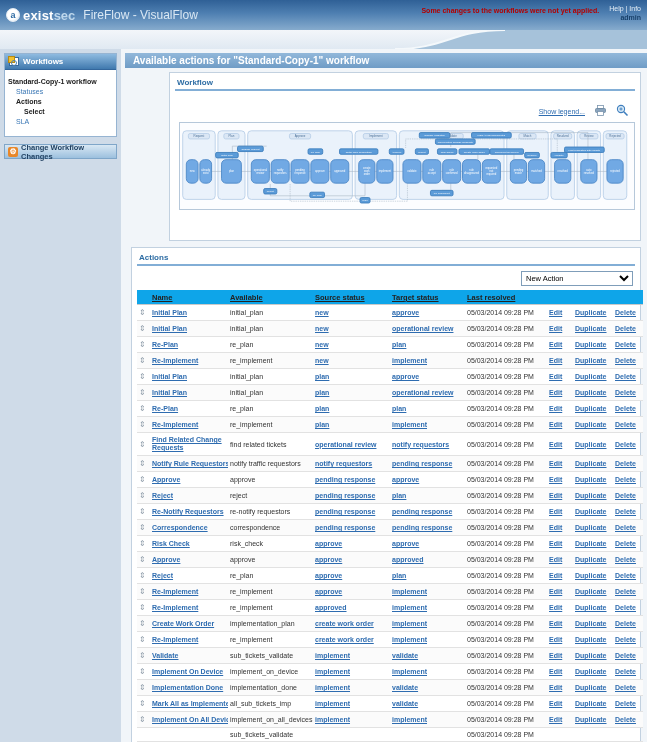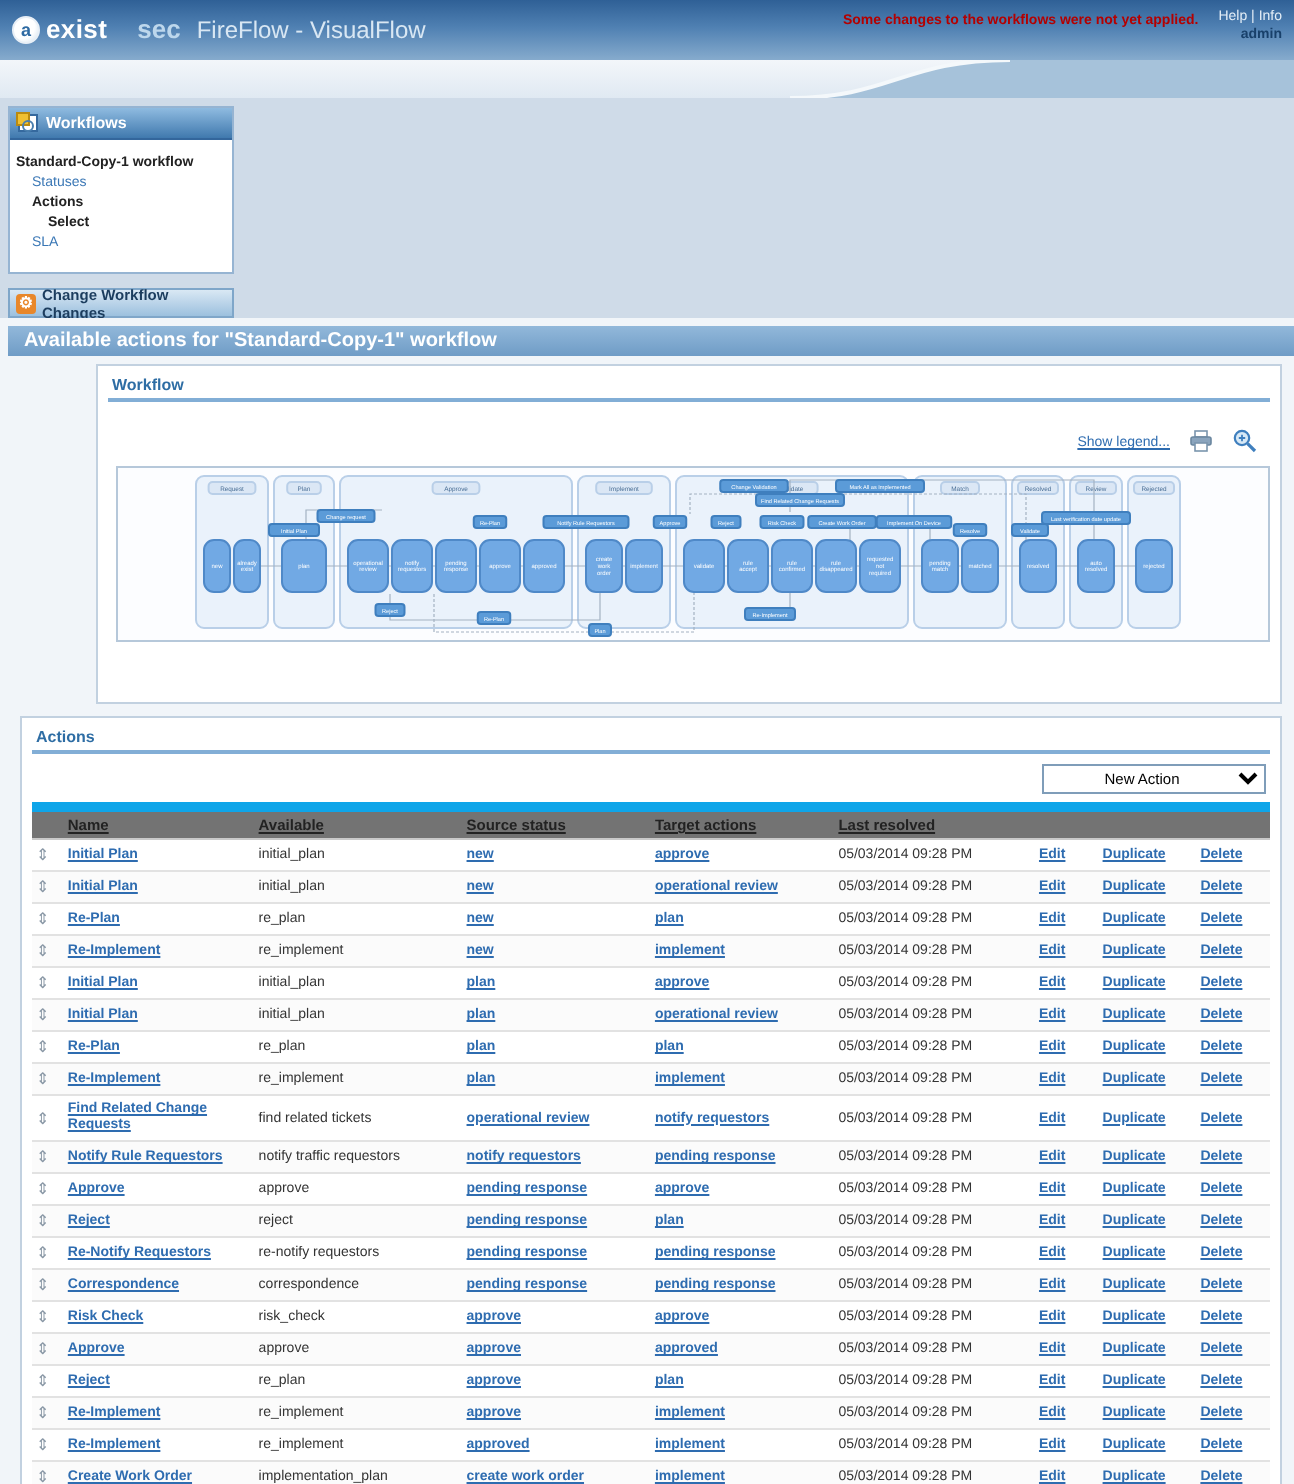--- a/index.html
+++ b/index.html
@@ -8,35 +8,35 @@
 
   
   .topbar { height:30px; background:linear-gradient(180deg,#2f6096 0%,#4f80b2 45%,#86abcd 100%);
     display:flex; justify-content:space-between; padding:0 6px; }
   .logo-row { display:flex; align-items:center; gap:3px; }
   .logo-circle { width:14px; height:14px; border-radius:50%;
     background:radial-gradient(circle at 35% 35%,#ffffff 0 55%,#cfe0ee 100%);
     border:1px solid #e8eff6; color:#2f6ba3; font-weight:bold; font-size:9px;
     display:flex; align-items:center; justify-content:center; }
   .logo-algo { color:#fff; font-weight:bold; font-size:13px; letter-spacing:.2px; }
-  .logo-sec  { color:#bdd7ec; font-weight:bold; font-size:13px;margin-left:15px; }
+  .logo-sec  { color:#bdd7ec; font-weight:bold; font-size:13px; }
   .logo-product { color:#d9e7f3; font-size:12px; margin-left:5px; }
   .topbar-right { display:flex; gap:10px; padding-top:4px; }
   .warning { color:#b40000; font-weight:bold; font-size:7px; padding-top:3px; }
   .help-block { text-align:right; font-size:7px; line-height:9px; }
   .help-link { color:#e4eef7; text-decoration:none; }
   .admin { color:#18406a; font-weight:bold; }
 
   
   .swoosh { height:19px; position:relative;
     background:linear-gradient(180deg,#f3f6fa 0%,#e0e9f2 100%); }
   .swoosh svg { position:absolute; inset:0; display:block; }
 
   
-  .content { display:flex; height:693px;flex-direction:column; }
+  .content { display:flex; height:693px; }
   .left-col { width:121px; flex:none; }
   .sidebar-panel { margin:4px 0 0 4px; width:113px; background:#fff; border:1px solid #96b4d2; }
   .sidebar-header { height:16px; background:linear-gradient(180deg,#8fbbe0 0%,#4079ae 100%);
     border-bottom:1px solid #33669c; color:#fff; font-size:8px; font-weight:bold;
     display:flex; align-items:center; gap:4px; padding:0 4px; }
   .wf-icon { width:10px; height:9px; background:#fff; border:1px solid #35699e; position:relative; flex:none; }
   .wf-icon::before { content:""; position:absolute; left:-2px; top:-2px; width:5px; height:5px; background:#f0c030; border:1px solid #b98a10; }
   .wf-icon::after { content:""; position:absolute; right:1px; top:2px; width:4px; height:4px; border:1px solid #4a7fae; border-radius:50%; }
   .sidebar-items { padding:7px 3px 9px 3px; font-size:7px; line-height:10px; }
   .si { display:block; text-decoration:none; }
@@ -63,24 +63,24 @@
   .legend-row { display:flex; justify-content:flex-end; align-items:center; gap:9px;
     font-size:7px; padding:4px 6px 2px; }
   .show-legend { color:#2e6cb0; text-decoration:underline; }
   .tool-icon { display:inline-block; cursor:pointer; }
   .diagram-box { border:1px solid #b6c8da; background:#fcfdff; margin-top:2px; }
   #diagram-svg { display:block; width:100%; height:86px; }
 
   .actions-panel { margin-top:6px; padding:4px 5px 0; }
   .new-action-row { display:flex; justify-content:flex-end; padding:5px 2px 4px; }
   select { width:112px; height:15px; font-size:7.5px; font-family:inherit;
-    border:1px solid #7f9db9; background:#fff;text-align:center; }
+    border:1px solid #7f9db9; background:#fff; }
 
   table { width:100%; border-collapse:collapse; table-layout:fixed; font-size:7px; }
-  thead th { background:#737373; border-top:5px solid #0ea5e9; border-bottom:1px solid #c9c9c9;
+  thead th { background:#0ea5e9; border-top:1px solid #0ea5e9; border-bottom:1px solid #c9c9c9;
     font-size:7.5px; text-align:left; padding:2px 2px; color:#222; }
   thead th span { text-decoration:underline; cursor:pointer; }
   td { padding:3px 2px; border-bottom:1px solid #e2e2e2; overflow:hidden;
     white-space:nowrap; vertical-align:middle; color:#333; }
   tbody tr:nth-child(even) td { background:#fbfbfb; }
   .handle { color:#8a98a6; font-size:8px; cursor:grab; }
   a.blu { color:#2e6cb0; font-weight:bold; text-decoration:underline; cursor:pointer; }
   td.wrap { white-space:normal; line-height:8px; }
 
   
@@ -393,21 +393,21 @@
           <col style="width:26px">
             <col style="width:40px">
             <col style="width:30px">
         </colgroup>
         <thead>
           <tr>
             <th></th>
             <th><span>Name</span></th>
             <th><span>Available</span></th>
             <th><span>Source status</span></th>
-            <th><span>Target actions</span></th>
+            <th><span>Target status</span></th>
             <th><span>Last resolved</span></th>
             <th></th>
               <th></th>
               <th></th>
           </tr>
         </thead>
         <tbody id="actions-tbody">
             <tr>
               <td><span class="handle">⇕</span></td>
               <td><a class="blu" href="#">Initial Plan</a></td>

